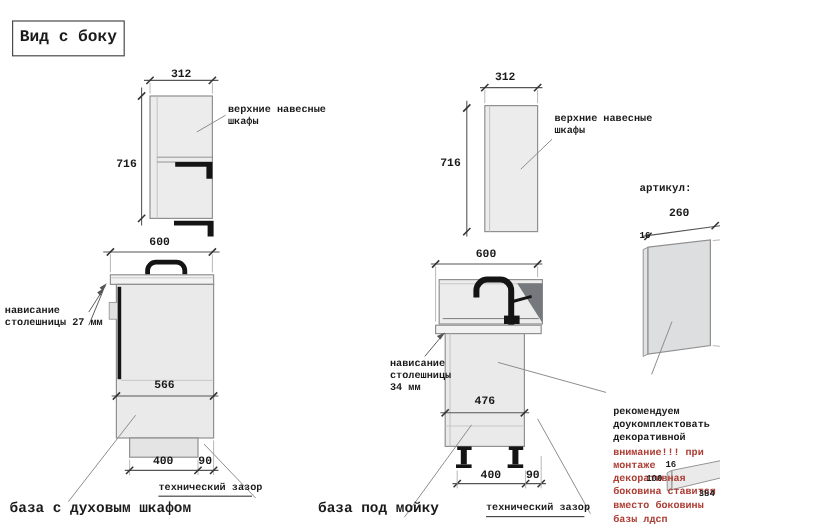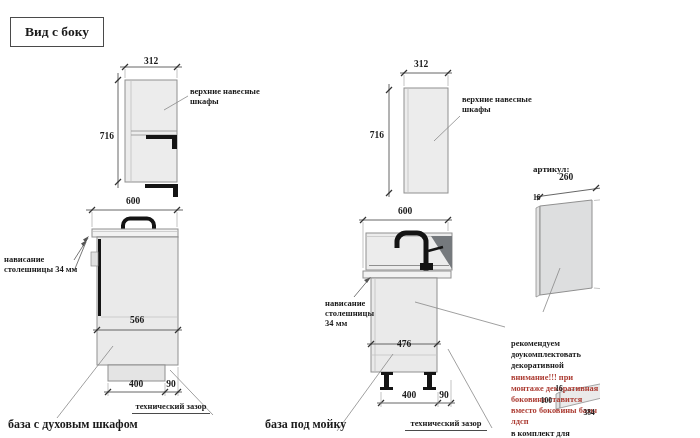--- a/index.html
+++ b/index.html
@@ -1,18 +1,18 @@
 <!DOCTYPE html>
 <html><head>
 <meta charset="utf-8">
 <style>
   html,body{margin:0;padding:0;background:#ffffff;}
   #app{
     position:relative;width:600px;height:438px;background:#ffffff;overflow:hidden;
-    font-family:Liberation Serif, serif;color:#1a1a1a;
+    font-family:Liberation Mono, monospace;color:#1a1a1a;
   }
   #app svg{position:absolute;left:0;top:0;}
   .txt{position:absolute;white-space:nowrap;font-weight:bold;}
   .dim{font-size:9.5px;}
   .lbl{font-size:8.5px;}
   .tiny{font-size:7.5px;}
   .caption{font-size:12px;}
   .center{transform:translateX(-50%);}
   .rt{text-align:right;}
   .titlebox{
@@ -185,48 +185,48 @@
 <div class="txt dim center" style="left:151px;top:56px;">312</div>
 <div class="txt dim rt" style="left:88px;top:131px;width:26px;">716</div>
 <div class="txt lbl" style="left:190px;top:86px;">
   <div>верхние навесные</div>
   <div>шкафы</div>
 </div>
 
 <div class="txt dim center" style="left:133px;top:196px;">600</div>
 <div class="txt lbl" style="left:4px;top:254px;">
   <div>нависание</div>
-  <div>столешницы 34 мм</div>
+  <div>столешницы 27 мм</div>
 </div>
 <div class="txt dim center" style="left:137px;top:315px;">566</div>
 <div class="txt dim center" style="left:136px;top:379px;">400</div>
 <div class="txt dim center" style="left:171px;top:379px;">90</div>
 <div class="txt lbl underlined" style="left:132px;top:401px;width:78px;">технический зазор</div>
 <div class="txt caption" style="left:8px;top:417px;">база с духовым шкафом</div>
 
 <div class="txt dim center" style="left:421px;top:59px;">312</div>
 <div class="txt dim rt" style="left:358px;top:130px;width:26px;">716</div>
 <div class="txt lbl" style="left:462px;top:94px;">
   <div>верхние навесные</div>
   <div>шкафы</div>
 </div>
 
 <div class="txt dim center" style="left:405px;top:206px;">600</div>
 <div class="txt lbl" style="left:325px;top:298px;">
   <div>нависание</div>
   <div>столешницы</div>
   <div>34 мм</div>
 </div>
-<div class="txt dim center" style="left:404px;top:339px;">476</div>
+<div class="txt dim center" style="left:404px;top:329px;">476</div>
 <div class="txt dim center" style="left:409px;top:390px;">400</div>
 <div class="txt dim center" style="left:444px;top:390px;">90</div>
 <div class="txt lbl underlined" style="left:405px;top:418px;width:82px;">технический зазор</div>
 <div class="txt caption" style="left:265px;top:417px;text-align:right;">база под мойку</div>
 
-<div class="txt lbl" style="left:533px;top:164px;font-size:9px;">артикул:</div>
+<div class="txt lbl" style="left:533px;top:152px;font-size:9px;">артикул:</div>
 <div class="txt dim center" style="left:566px;top:172px;">260</div>
 <div class="txt tiny" style="left:533px;top:193px;">16</div>
 <div class="txt dim" style="left:611px;top:236px;">700</div>
 
 <div class="note">
   <div>рекомендуем доукомплектовать декоративной</div>
   <div class="red">внимание!!! при монтаже декоративная</div>
   <div class="red">боковина ставится вместо боковины базы лдсп</div>
   <div>в комплект для видимого бока входит цоколь:</div>
 </div>

